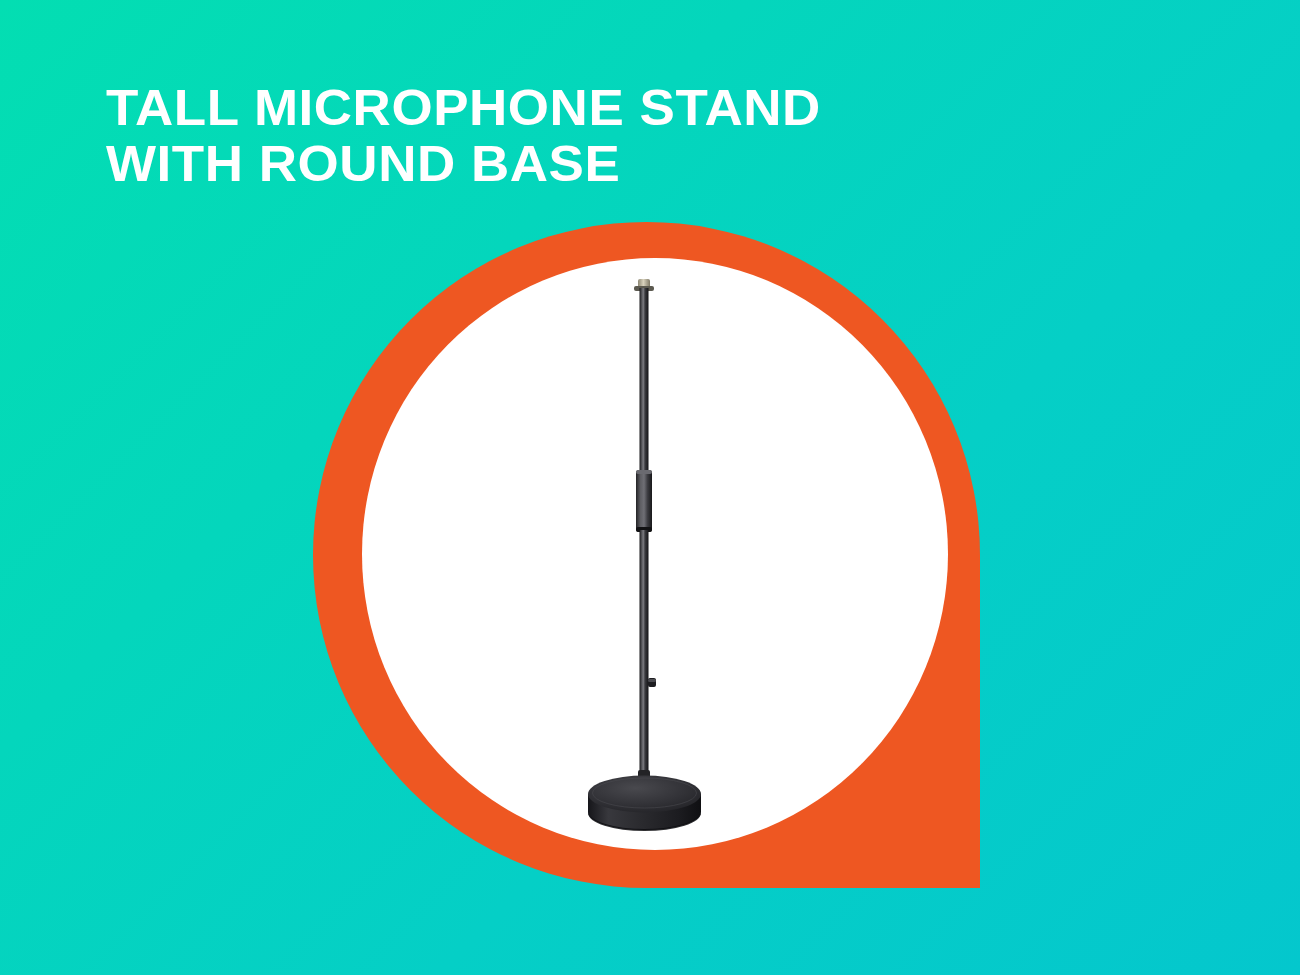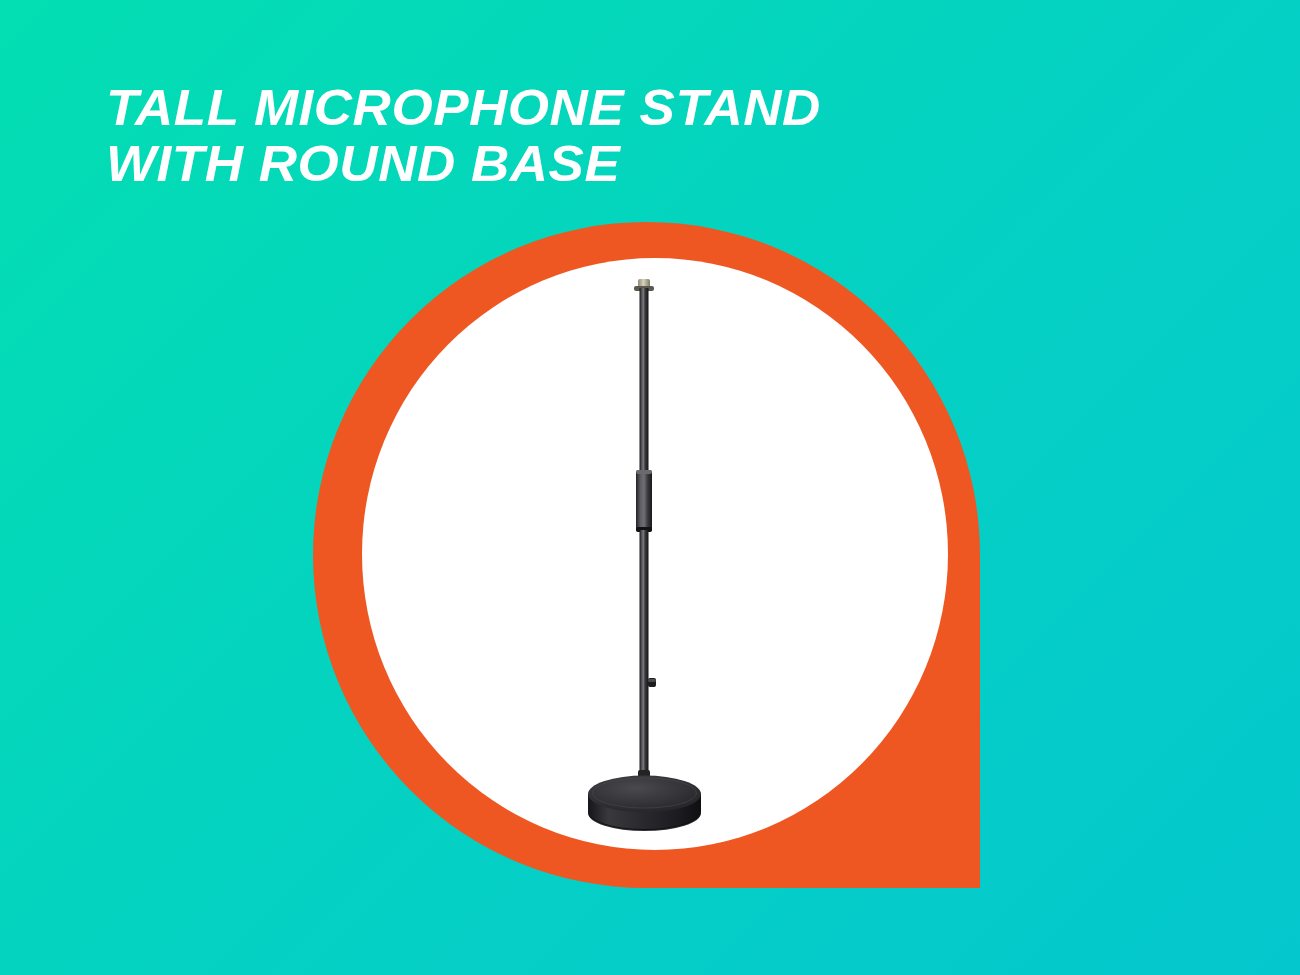--- a/index.html
+++ b/index.html
@@ -6,21 +6,20 @@
     margin: 0;
     padding: 0;
     background: #ffffff;
   }
   #canvas {
     position: relative;
     width: 1300px;
     height: 975px;
     overflow: hidden;
     font-family: "Liberation Sans", sans-serif;
-    font-style: italic;
   }
 
   
   .bg {
     position: absolute;
     inset: 0;
     background: linear-gradient(135deg, #03deb2 0%, #04d6bc 33%, #05cfc6 62%, #04c7cd 100%);
   }
 
   

